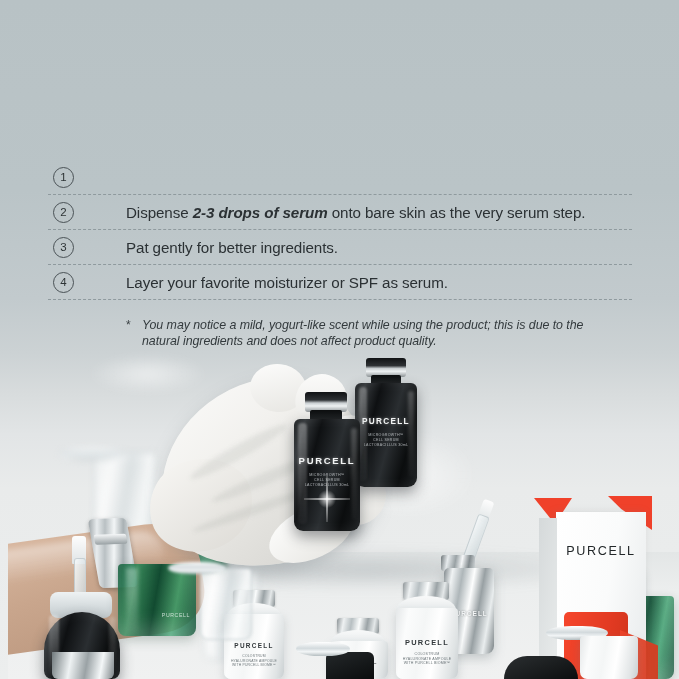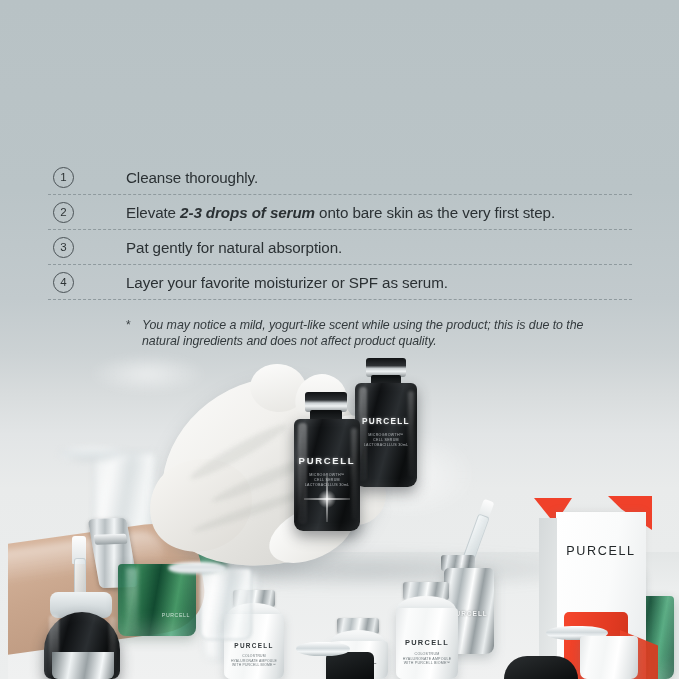--- a/index.html
+++ b/index.html
@@ -477,31 +477,30 @@
 </head>
 <body>
 
 <div id="page">
 
 
   <div class="steps">
 
     <div class="step-row">
       <div class="step-num">1</div>
-      <div class="step-text"><span>Cleanse thoroughly.</span></div>
     </div>
 
     <div class="step-row">
       <div class="step-num">2</div>
-      <div class="step-text"><span>Elevate </span><em>2-3 drops of serum</em><span> onto bare skin as the very first step.</span></div>
+      <div class="step-text"><span>Dispense </span><em>2-3 drops of serum</em><span> onto bare skin as the very serum step.</span></div>
     </div>
 
     <div class="step-row">
       <div class="step-num">3</div>
-      <div class="step-text"><span>Pat gently for natural absorption.</span></div>
+      <div class="step-text"><span>Pat gently for better ingredients.</span></div>
     </div>
 
     <div class="step-row">
       <div class="step-num">4</div>
       <div class="step-text"><span>Layer your favorite moisturizer or SPF as serum.</span></div>
     </div>
 
   </div>
 
   <div class="footnote">

